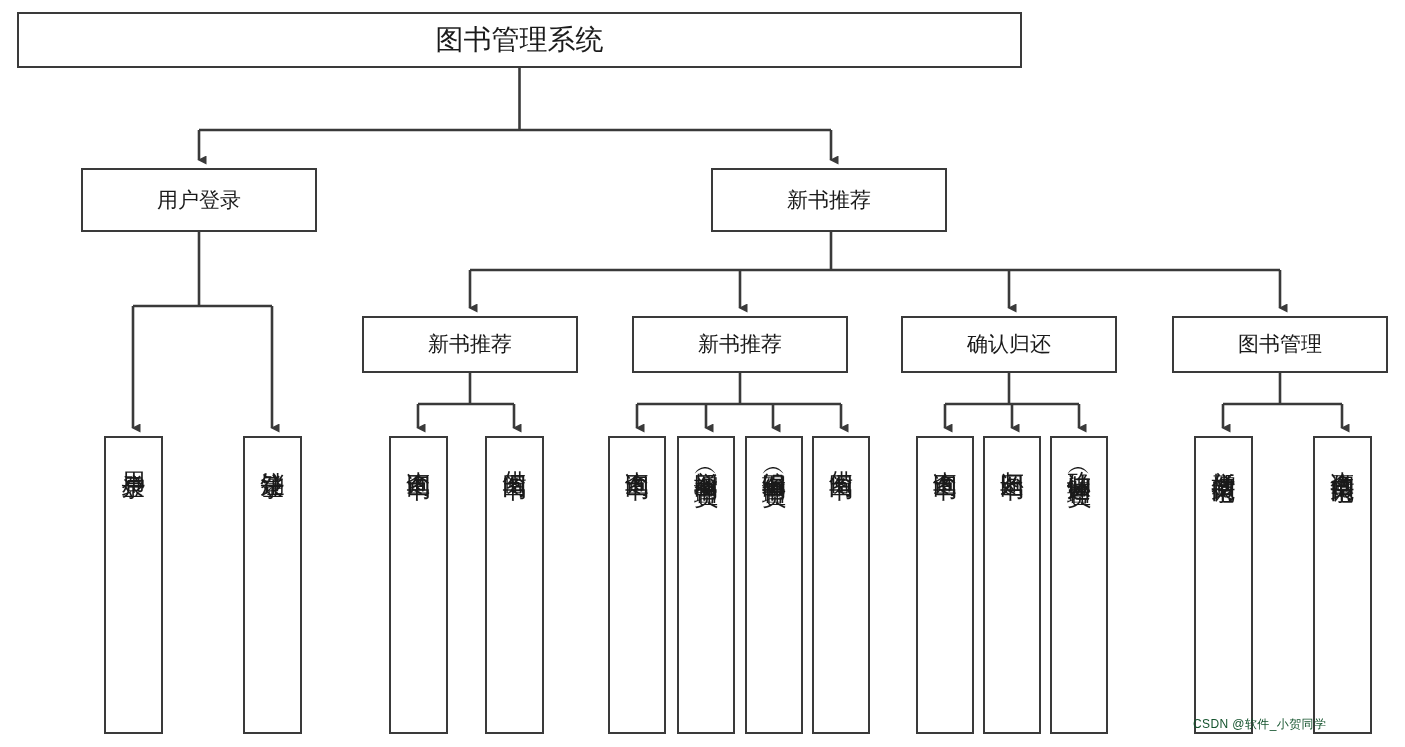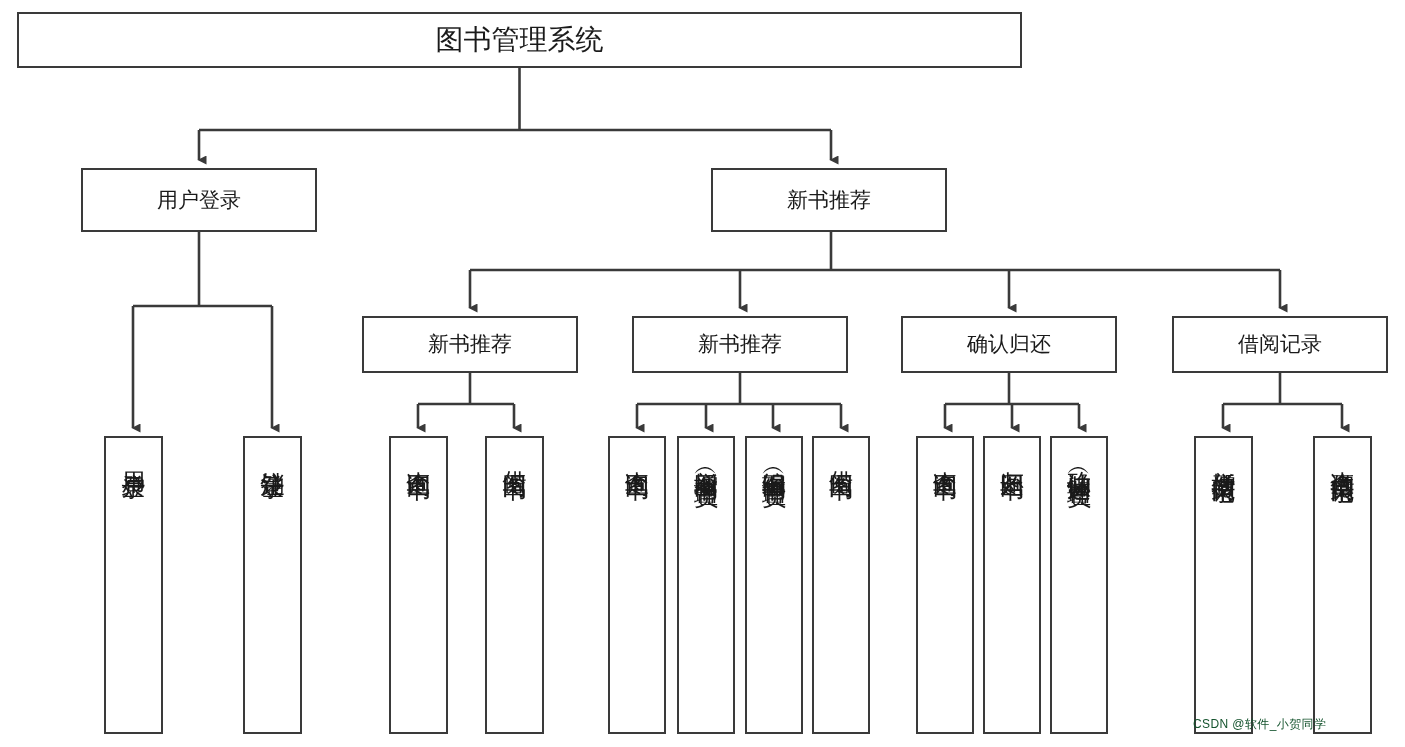--- a/index.html
+++ b/index.html
@@ -138,21 +138,21 @@
   <div class="node horiz" style="left:362px; top:316px; width:216px; height:57px;">
     <span class="label">新书推荐</span>
   </div>
   <div class="node horiz" style="left:632px; top:316px; width:216px; height:57px;">
     <span class="label">新书推荐</span>
   </div>
   <div class="node horiz" style="left:901px; top:316px; width:216px; height:57px;">
     <span class="label">确认归还</span>
   </div>
   <div class="node horiz" style="left:1172px; top:316px; width:216px; height:57px;">
-    <span class="label">借阅记录</span>
+    <span class="label">图书管理</span>
   </div>
 
   <div class="node vert" style="left:104px; top:436px; width:59px; height:298px;">
     <span class="label">用户登录</span>
   </div>
   <div class="node vert" style="left:243px; top:436px; width:59px; height:298px;">
     <span class="label">注销登录</span>
   </div>
 
   <div class="node vert" style="left:389px; top:436px; width:59px; height:298px;">

